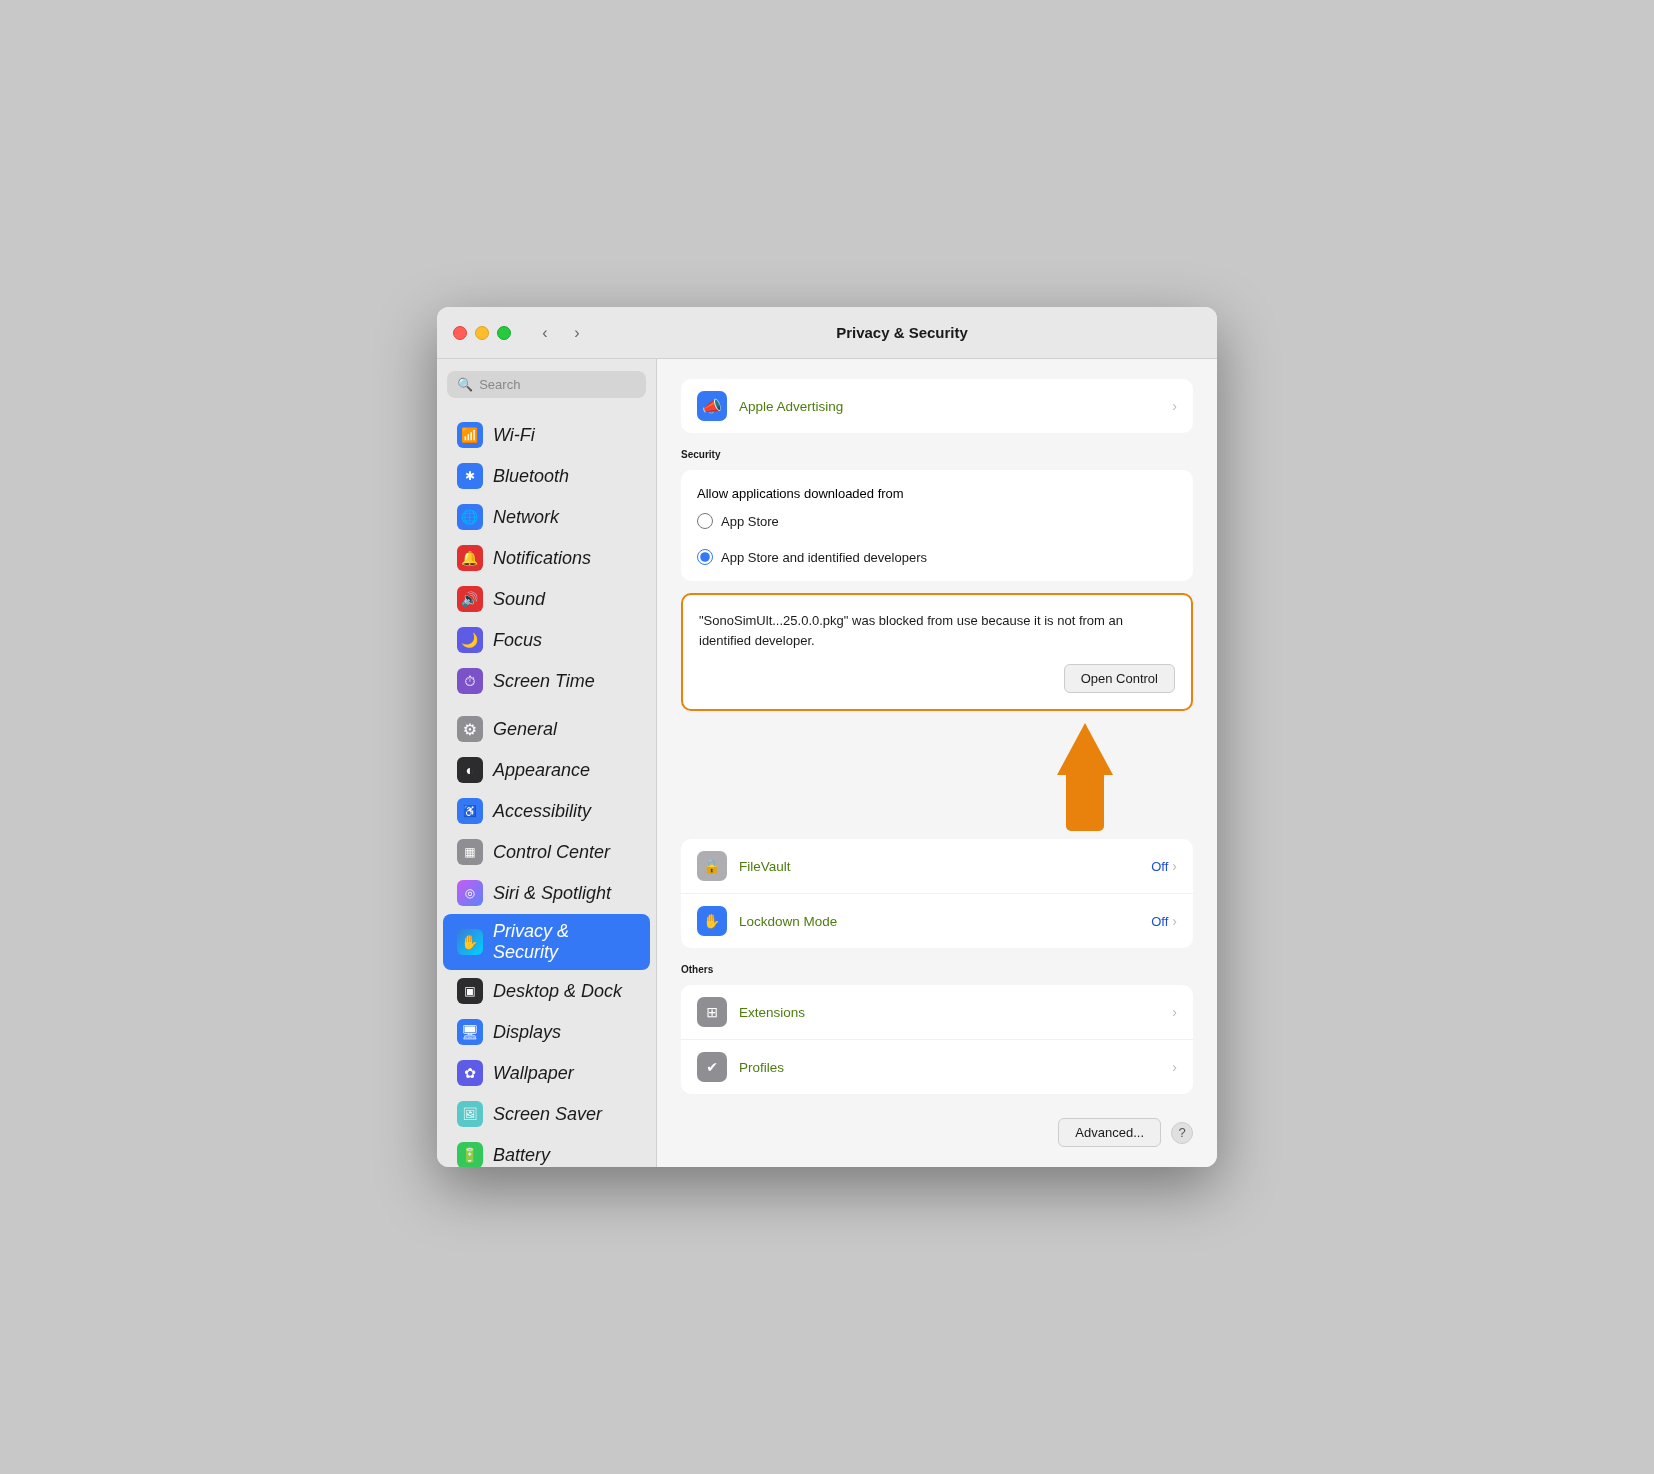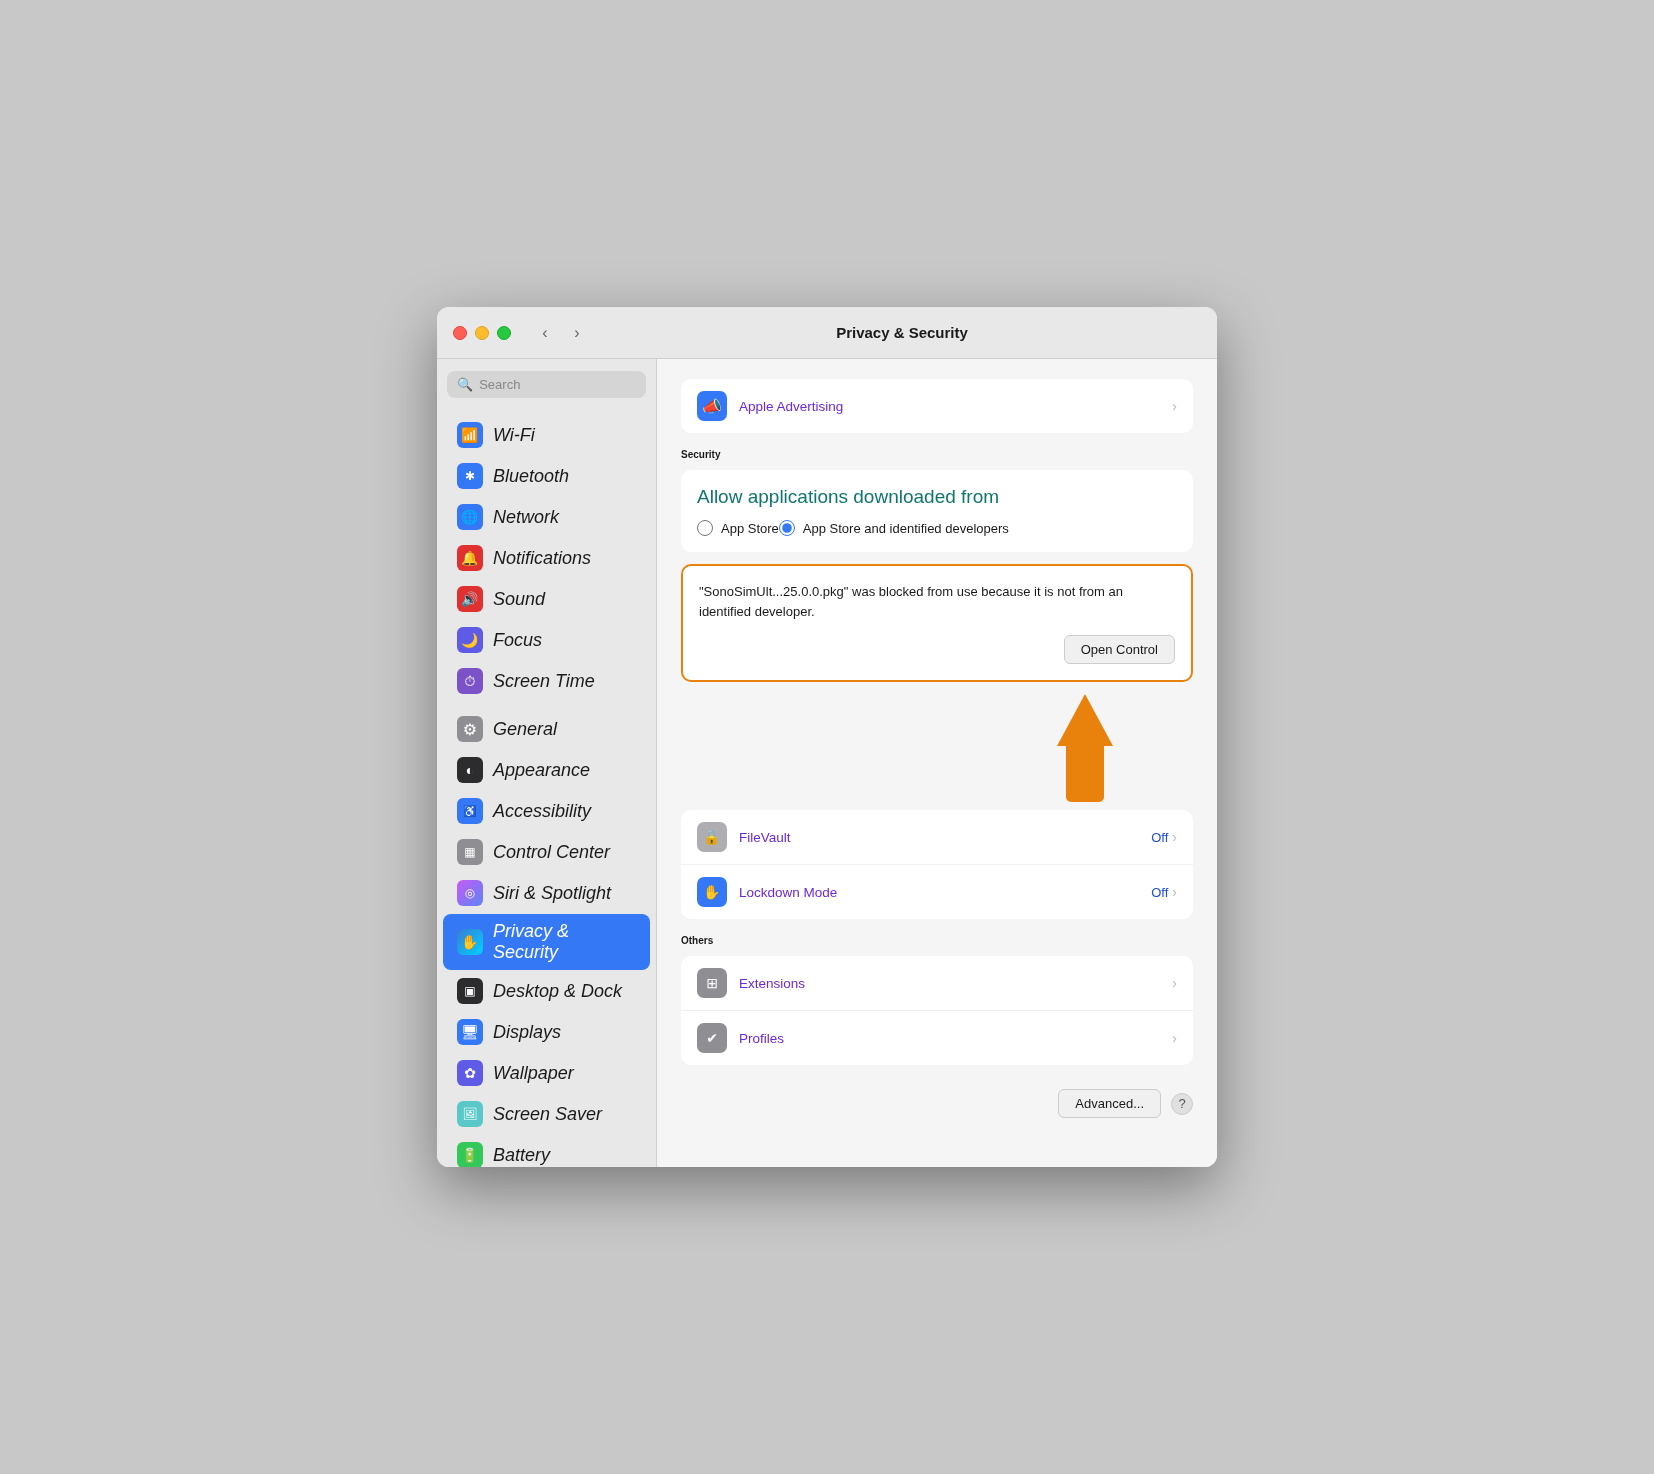--- a/index.html
+++ b/index.html
@@ -201,21 +201,21 @@
       align-items: center;
       justify-content: center;
       font-size: 16px;
       margin-right: 12px;
       flex-shrink: 0;
       color: white;
     }
 
     .row-label {
       font-size: 13.5px;
-      color: #6d28d9;
+      color: #4d7c0f;
       flex: 1;
     }
 
     .row-value {
       font-size: 13px;
       color: #1d4ed8;
       margin-right: 4px;
     }
 
     .chevron {
@@ -225,29 +225,29 @@
 
     
     .security-box {
       background: white;
       border-radius: 10px;
       padding: 16px;
       margin-bottom: 12px;
     }
 
     .security-subtitle {
-      font-size: 19px;
-      color: #0f766e;
+      font-size: 13px;
+      color: #000000;
       margin-bottom: 12px;
     }
 
     .radio-group {
       display: flex;
-      flex-direction: row;
-      gap: 0;
+      flex-direction: column;
+      gap: 20px;
     }
 
     .radio-row {
       display: flex;
       align-items: center;
       gap: 8px;
     }
 
     .radio-row input[type="radio"] {
       width: 16px;

